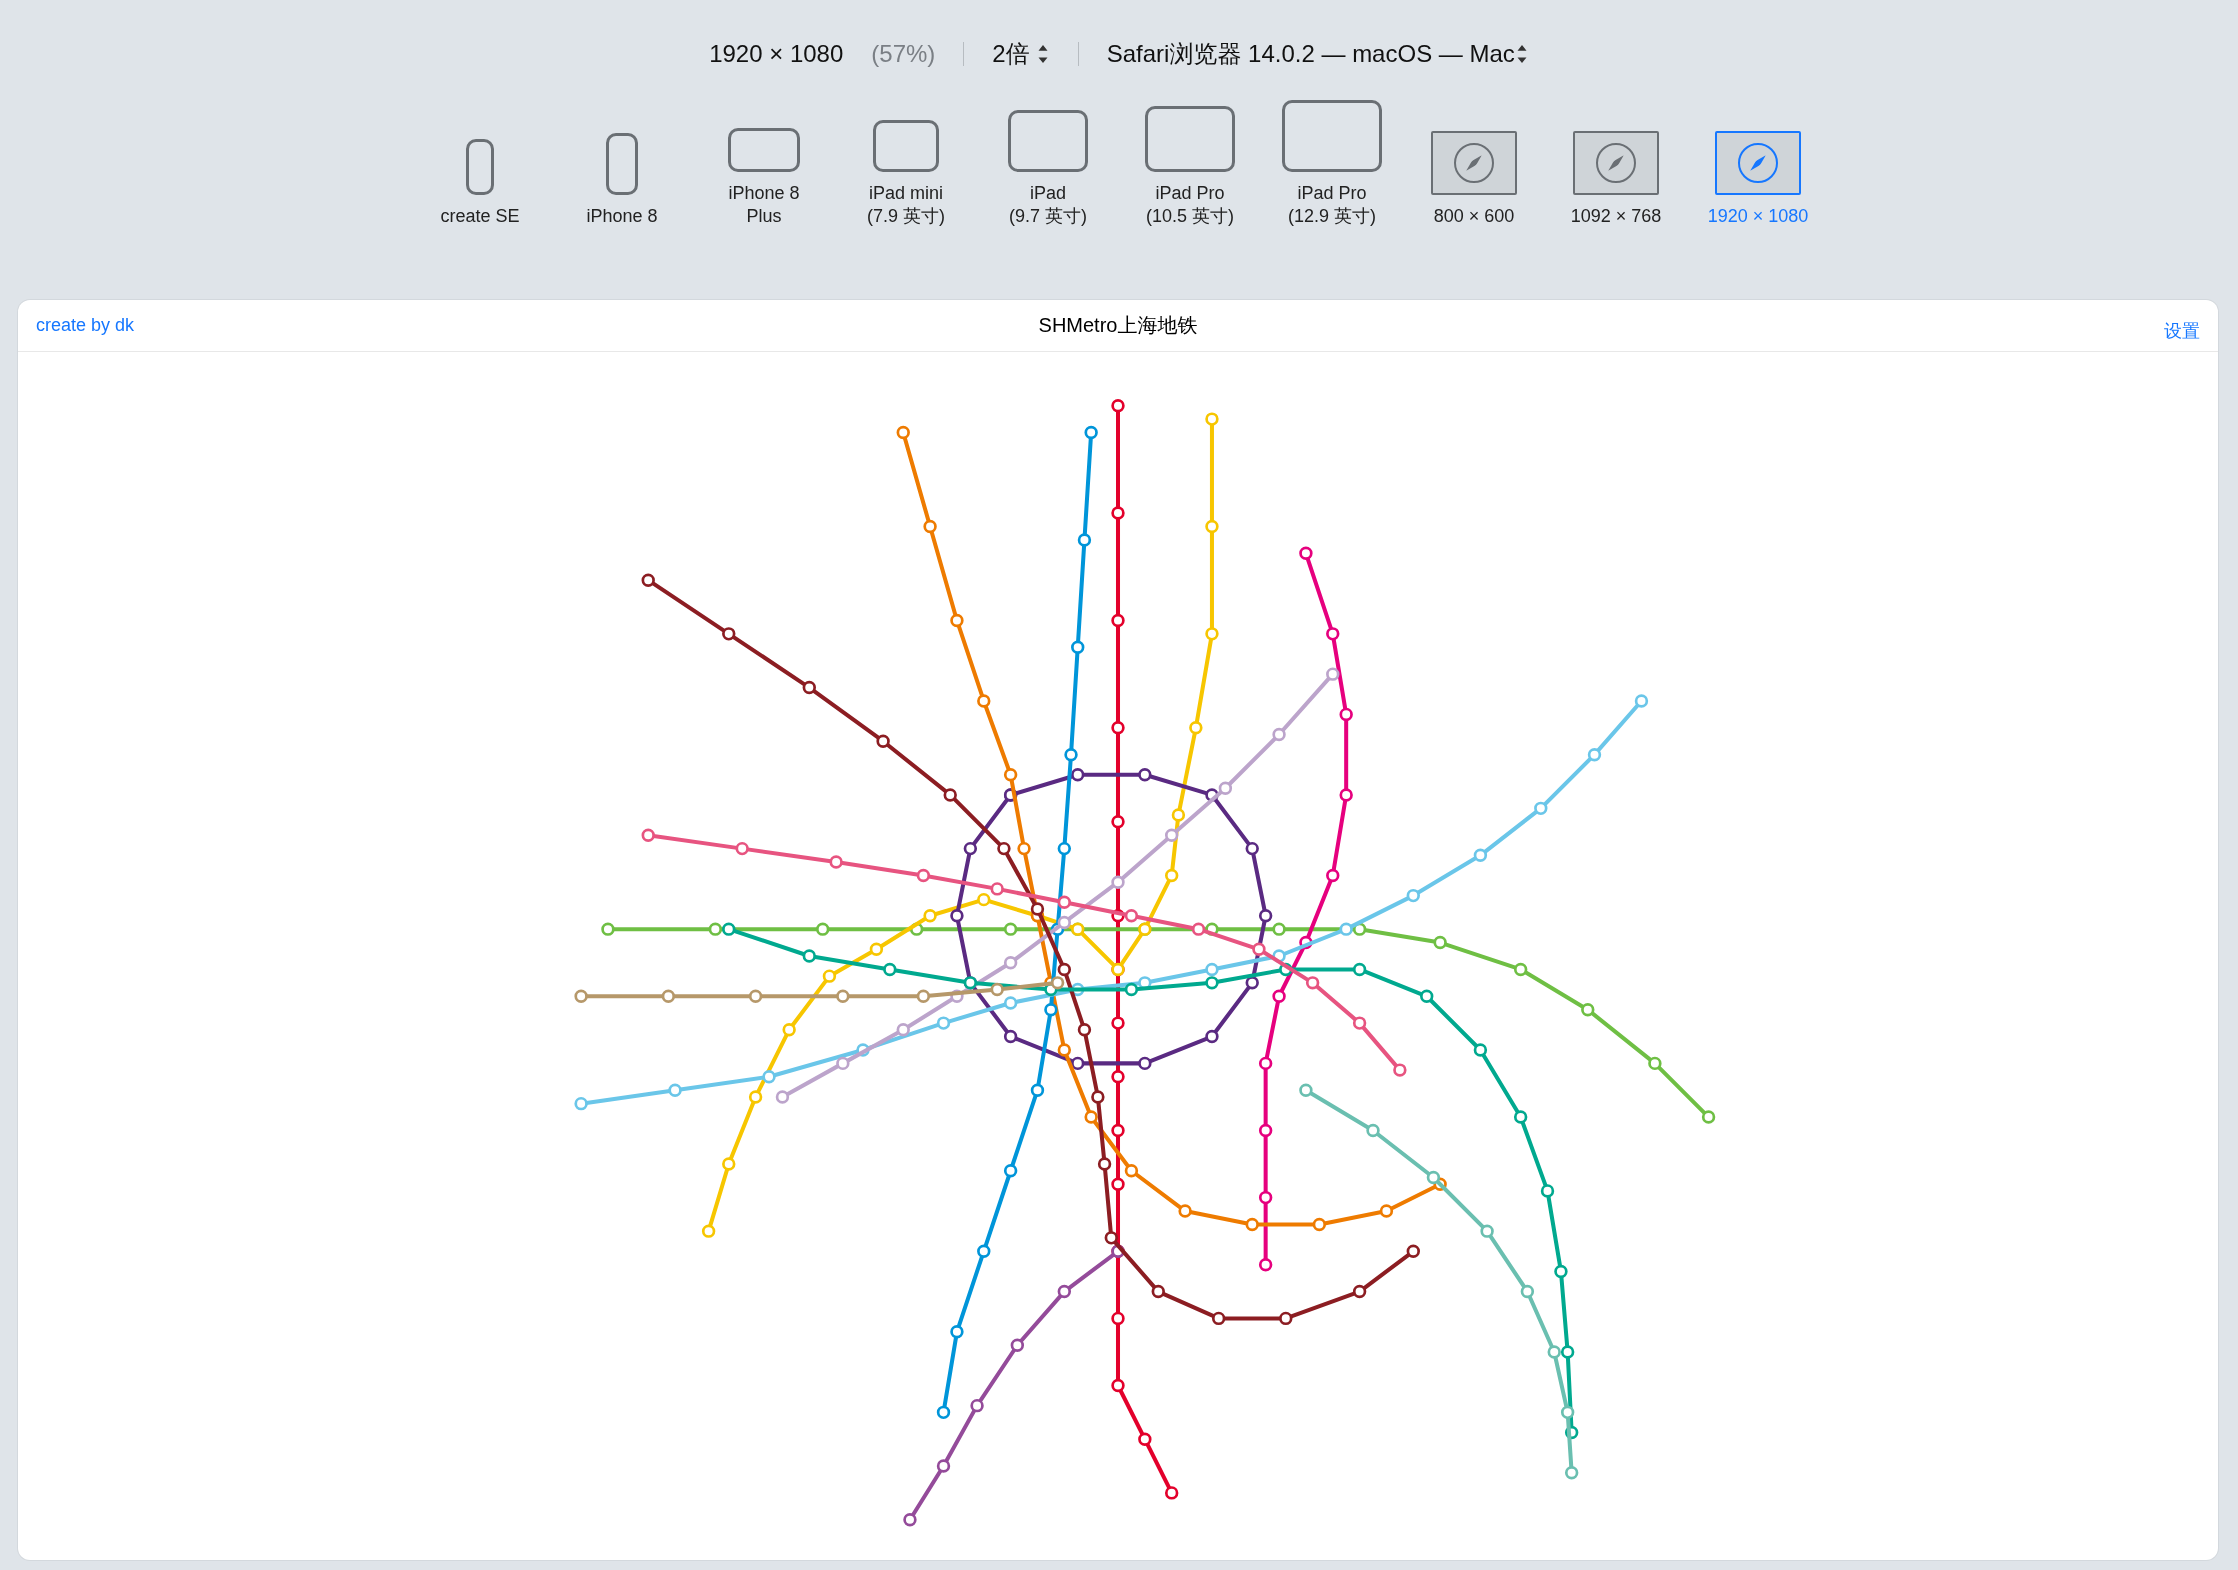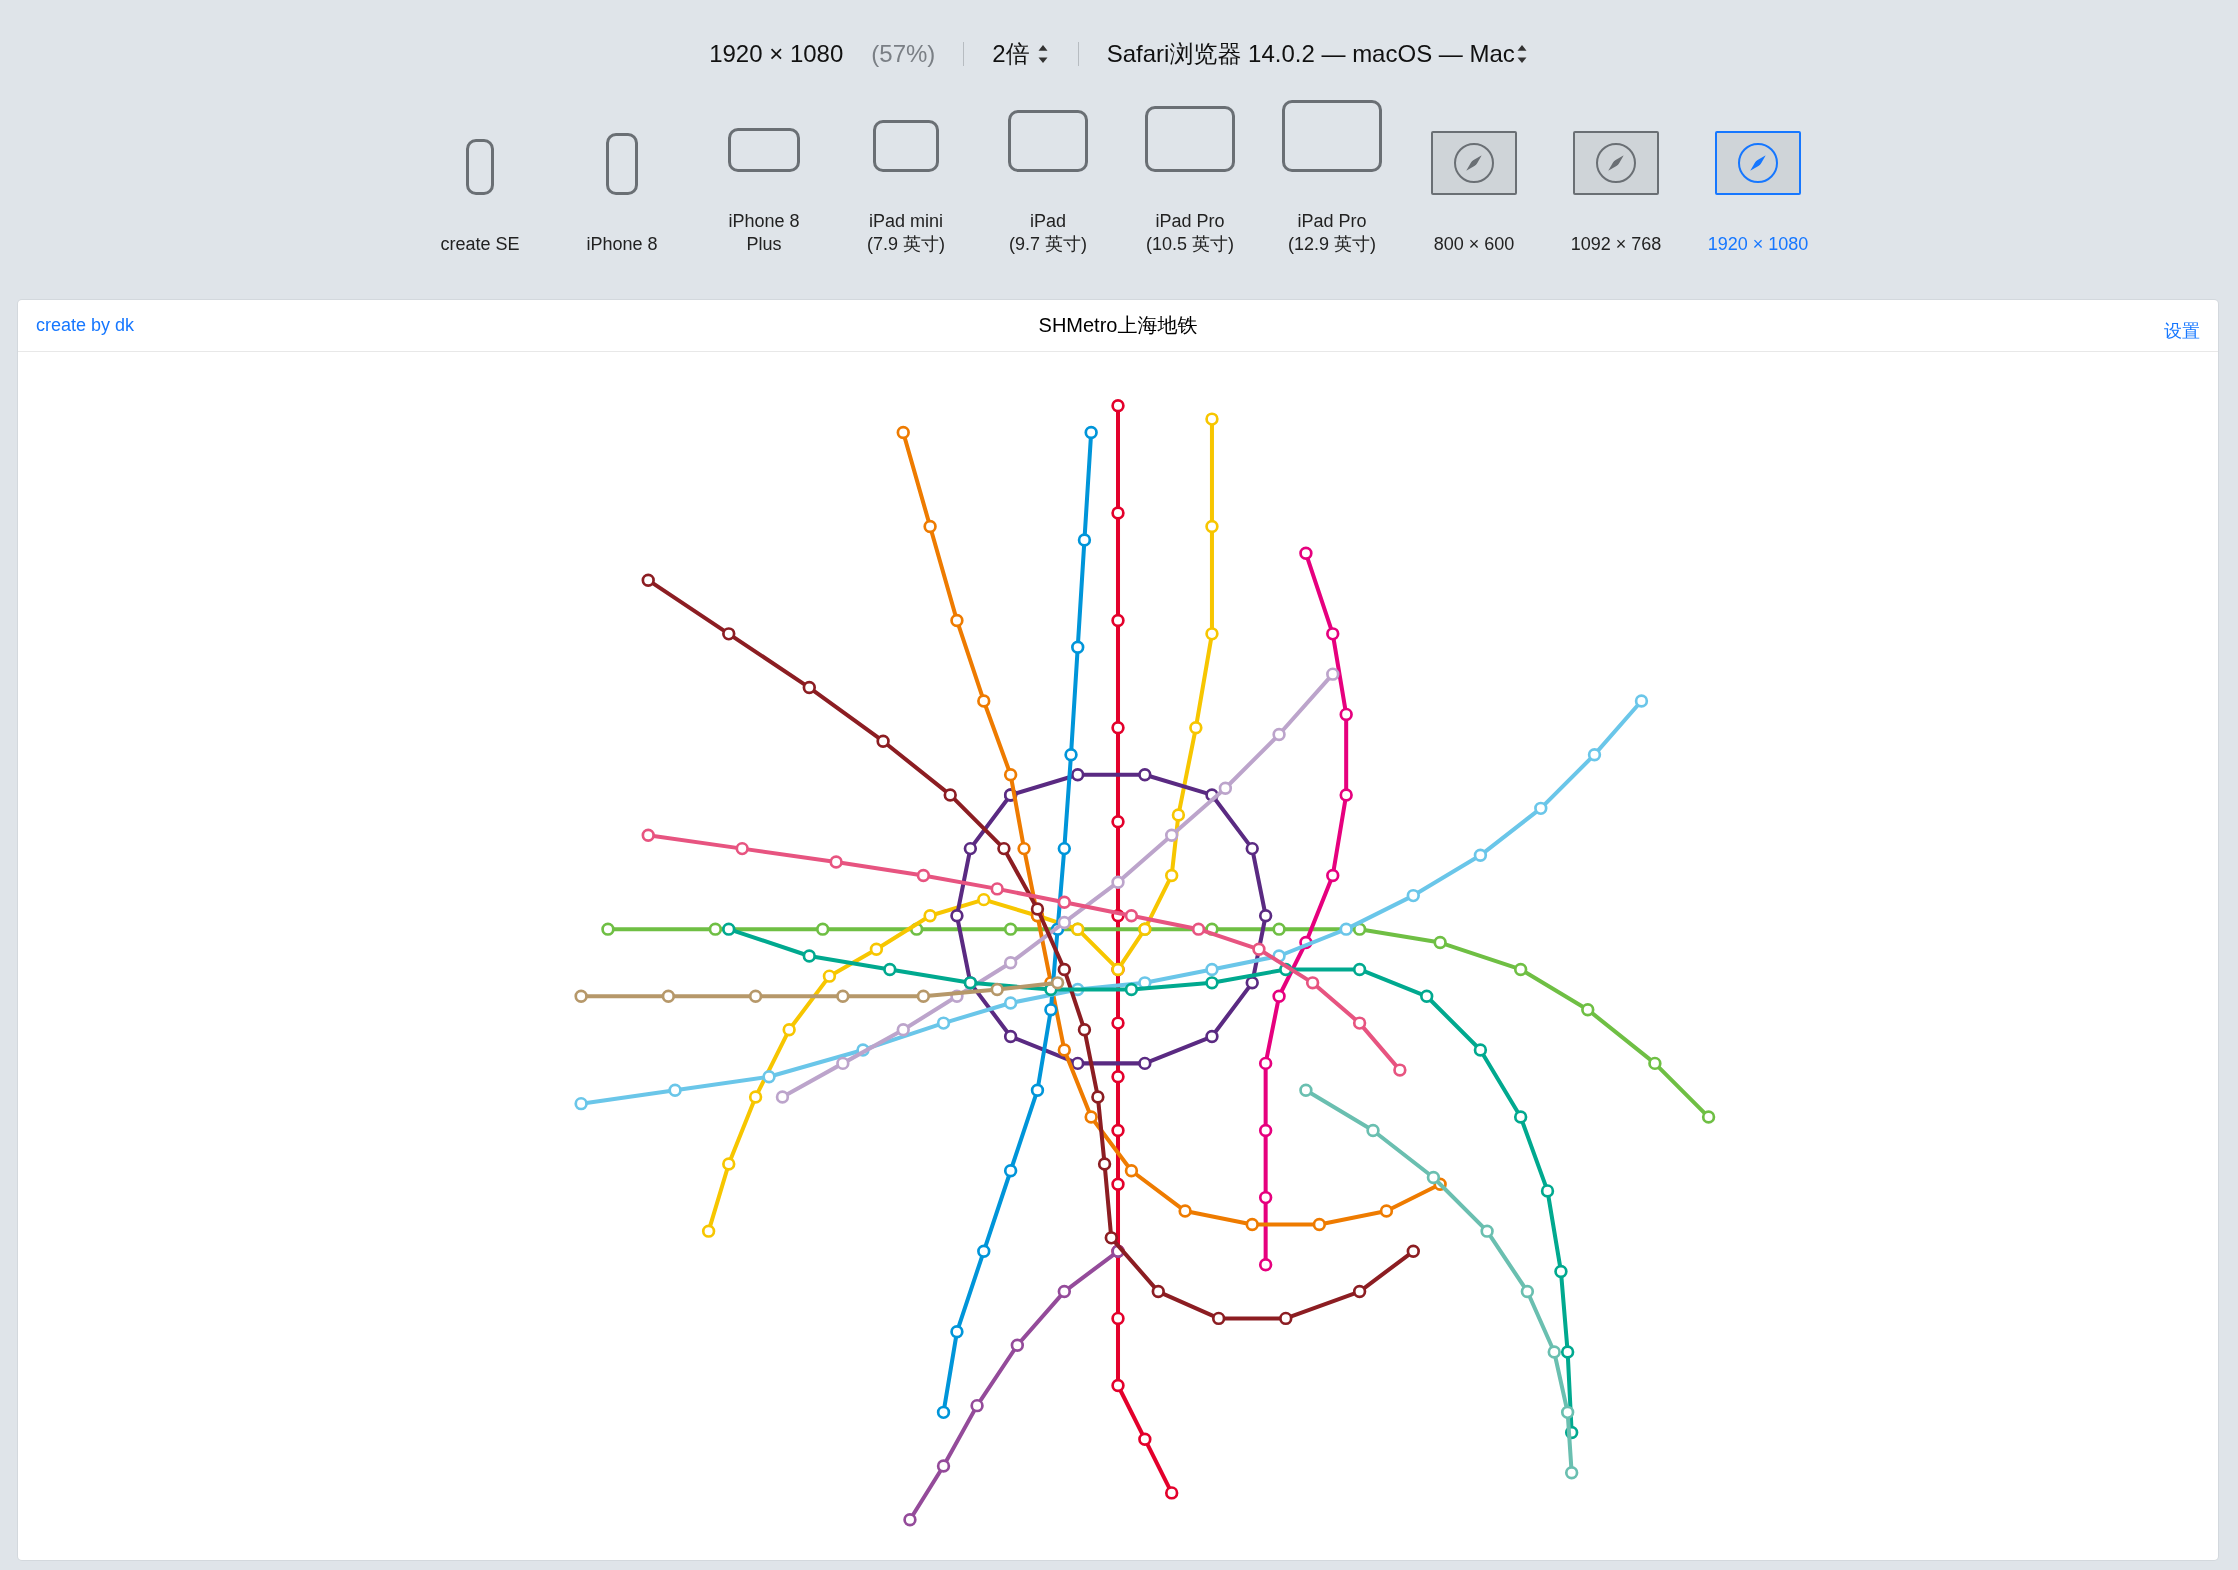--- a/index.html
+++ b/index.html
@@ -52,21 +52,20 @@
     align-items: center;
     gap: 10px;
     cursor: pointer;
     min-width: 110px;
   }
   .device .label {
     font-size: 18px;
     color: #222;
     text-align: center;
     line-height: 1.25;
-    margin-top: 28px;
   }
   .device.selected .label { color: #1677ff; }
   .dev-frame {
     border: 3px solid #6a6f74;
     border-radius: 10px;
     background: transparent;
   }
   .phone-se  { width: 28px;  height: 56px; }
   .phone-8   { width: 32px;  height: 62px; }
   .phone-8p  { width: 72px;  height: 44px; }
@@ -102,21 +101,21 @@
   .device.selected .compass-glyph::before { background: #1677ff; }
 
   
   .viewport {
     position: absolute;
     left: 18px;
     top: 300px;
     width: 2200px;
     height: 1260px;
     background: #fff;
-    border-radius: 4px;
+    border-radius: 12px;
     box-shadow: 0 0 0 1px rgba(0,0,0,0.05);
     overflow: hidden;
   }
   .app-header {
     height: 52px;
     border-bottom: 1px solid #e8e8e8;
     display: flex;
     align-items: center;
     justify-content: center;
     position: relative;

